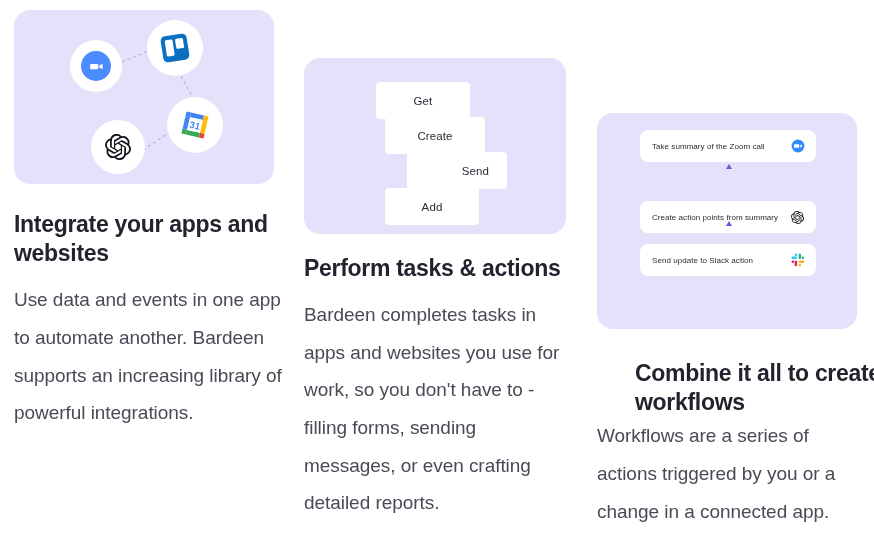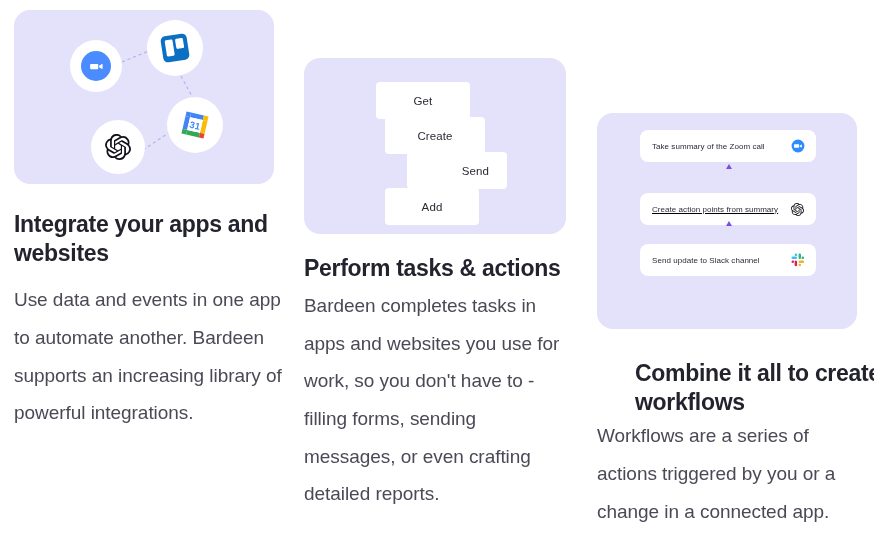--- a/index.html
+++ b/index.html
@@ -95,21 +95,21 @@
     left: 43px;
     width: 176px;
     height: 32px;
     background: #ffffff;
     border-radius: 8px;
     display: flex;
     align-items: center;
     padding: 0 11px 0 12px;
   }
   .flow-card-1 { top: 17px; }
-  .flow-card-2 { top: 80px; text-decoration: underline; }
+  .flow-card-2 { top: 88px; }
   .flow-card-3 { top: 131px; }
 
   .flow-label {
     flex: 1;
     font-size: 8px;
     color: #2B2B36;
     letter-spacing: .05px;
     white-space: nowrap;
   }
   .flow-icon {
@@ -138,21 +138,21 @@
   .body-text {
     font-size: 19px;
     line-height: 1.98;
     color: #4A4A57;
     letter-spacing: -0.05px;
   }
   #col-1 .heading { margin-top: 26px; width: 260px; }
   #col-1 .body-text { margin-top: 13px; width: 268px; }
 
   #col-2 .heading { margin-top: 20px; width: 260px; }
-  #col-2 .body-text { margin-top: 4px; width: 264px; }
+  #col-2 .body-text { margin-top: 13px; width: 264px; }
 
   #col-3 .heading { margin-top: 30px; width: 260px; margin-left: 38px; }
   #col-3 .body-text { margin-top: 0; width: 266px; }
 </style>
 </head>
 <body>
 
 <div class="feature-grid">
 
   <div class="feature-col" id="col-1">
@@ -265,21 +265,21 @@
             <linearGradient id="gradB" x1="0" y1="1" x2="0" y2="0">
               <stop offset="0%" stop-color="#F2682A"></stop>
               <stop offset="100%" stop-color="#7B4DE3"></stop>
             </linearGradient>
           </defs>
           <line x1="4" y1="25" x2="4" y2="4" stroke="url(#gradB)" stroke-width="2"></line>
           <path d="M4 1 L7 6 L1 6 Z" fill="#7B4DE3"></path>
         </svg>
 
         <div class="flow-card flow-card-3">
-          <span class="flow-label">Send update to Slack channel</span>
+          <span class="flow-label">Send update to Slack action</span>
           <span class="flow-icon">
             <svg width="14" height="14" viewBox="0 0 24 24">
               <path fill="#E01E5A" d="M5.1 15.1a2.1 2.1 0 1 1-2.1-2.1h2.1zM6.2 15.1a2.1 2.1 0 0 1 4.2 0v5.3a2.1 2.1 0 1 1-4.2 0z"></path>
               <path fill="#36C5F0" d="M8.3 5.1a2.1 2.1 0 1 1 2.1-2.1v2.1zM8.3 6.2a2.1 2.1 0 0 1 0 4.2H3a2.1 2.1 0 1 1 0-4.2z"></path>
               <path fill="#2EB67D" d="M18.3 8.3a2.1 2.1 0 1 1 2.1 2.1h-2.1zM17.2 8.3a2.1 2.1 0 0 1-4.2 0V3a2.1 2.1 0 1 1 4.2 0z"></path>
               <path fill="#ECB22E" d="M15.1 18.3a2.1 2.1 0 1 1-2.1 2.1v-2.1zM15.1 17.2a2.1 2.1 0 0 1 0-4.2h5.3a2.1 2.1 0 1 1 0 4.2z"></path>
             </svg>
           </span>
         </div>
 

